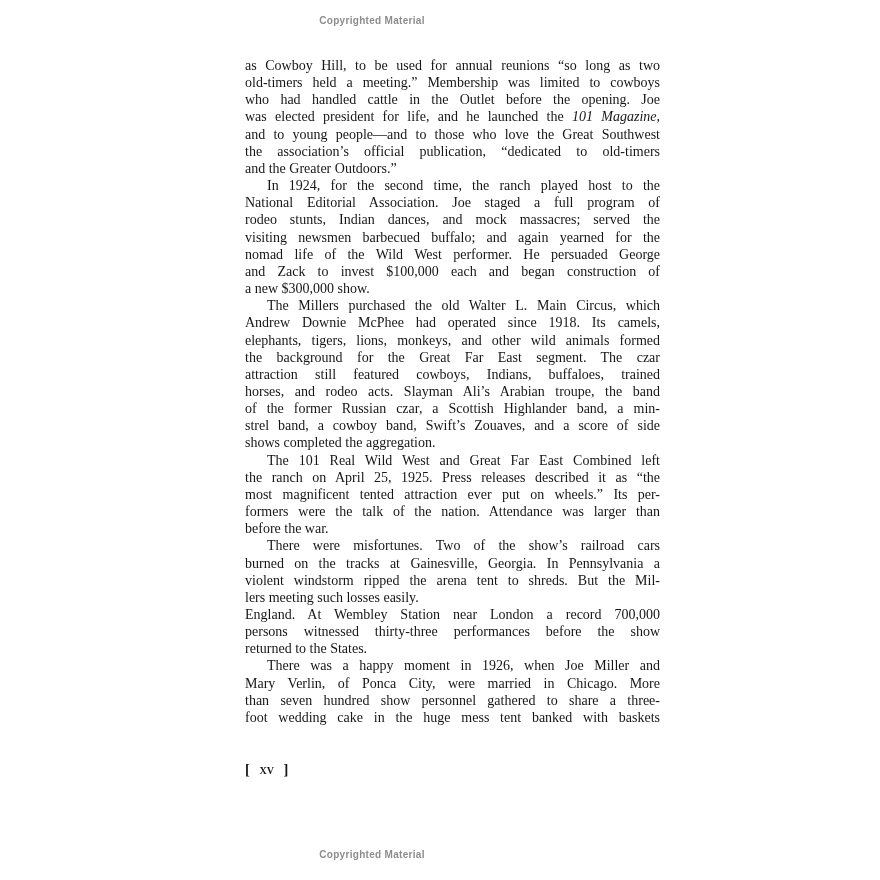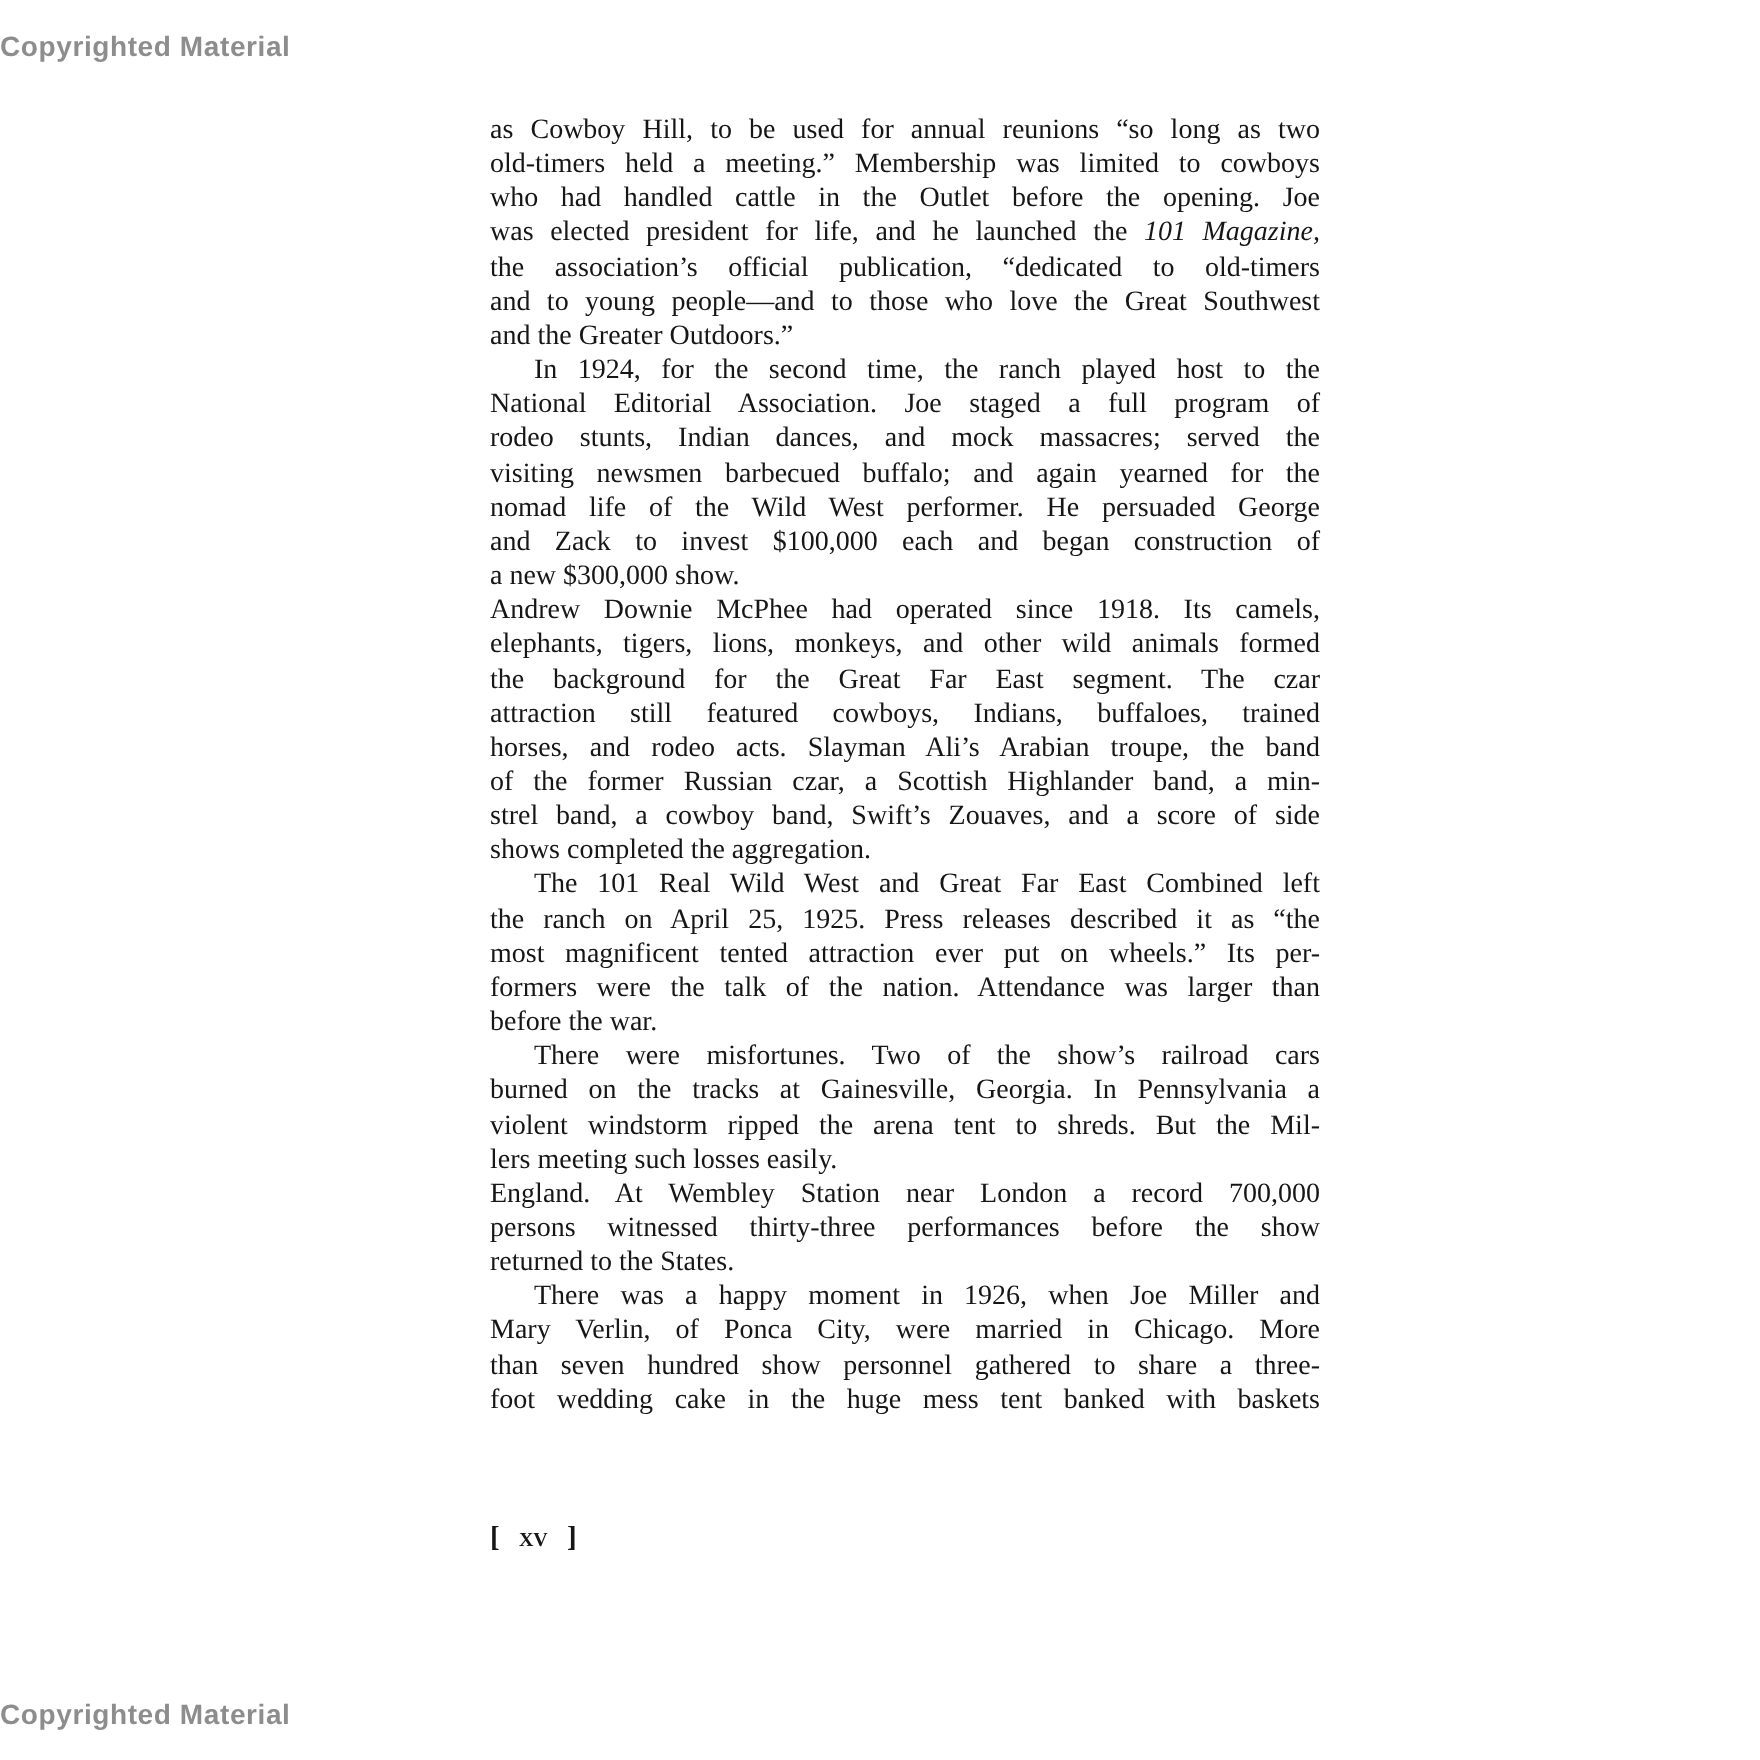--- a/index.html
+++ b/index.html
@@ -8,23 +8,23 @@
     height: 880px;
     background: #ffffff;
     position: relative;
     font-family: "Liberation Serif", serif;
     overflow: hidden;
   }
   .copyright {
     position: absolute;
     left: 0;
     width: 744px;
-    text-align: left;
+    text-align: center;
     font-family: "Liberation Sans", sans-serif;
-    font-size: 14px;
+    font-size: 10px;
     font-weight: bold;
     color: #8d8d8d;
     letter-spacing: 0.3px;
   }
   .copyright.top { top: 15px; }
   .copyright.bottom { top: 849px; }
 
   .text-block {
     position: absolute;
     left: 245px;
@@ -60,34 +60,35 @@
 <body>
 
 <div class="copyright top">Copyrighted Material</div>
 
 <div class="text-block">
     <div class="para">
       <div class="line"><span>as Cowboy Hill, to be used for annual reunions “so long as two</span></div>
       <div class="line"><span>old-timers held a meeting.” Membership was limited to cowboys</span></div>
       <div class="line"><span>who had handled cattle in the Outlet before the opening. Joe</span></div>
       <div class="line"><span>was elected president for life, and he launched the </span><em>101 Magazine,</em></div>
+      <div class="line"><span>and to young people—and to those who love the Great Southwest</span></div>
       <div class="line"><span>the association’s official publication, “dedicated to old-timers</span></div>
-      <div class="line"><span>and to young people—and to those who love the Great Southwest</span></div>
       <div class="line last"><span>and the Greater Outdoors.”</span></div>
     </div>
     <div class="para">
       <div class="line first-indent"><span>In 1924, for the second time, the ranch played host to the</span></div>
       <div class="line"><span>National Editorial Association. Joe staged a full program of</span></div>
       <div class="line"><span>rodeo stunts, Indian dances, and mock massacres; served the</span></div>
       <div class="line"><span>visiting newsmen barbecued buffalo; and again yearned for the</span></div>
       <div class="line"><span>nomad life of the Wild West performer. He persuaded George</span></div>
       <div class="line"><span>and Zack to invest $100,000 each and began construction of</span></div>
       <div class="line last"><span>a new $300,000 show.</span></div>
     </div>
     <div class="para">
+      <div class="line first-indent"><span>The Millers purchased the old Walter L. Main Circus, which</span></div>
       <div class="line"><span>Andrew Downie McPhee had operated since 1918. Its camels,</span></div>
       <div class="line"><span>elephants, tigers, lions, monkeys, and other wild animals formed</span></div>
       <div class="line"><span>the background for the Great Far East segment. The czar</span></div>
       <div class="line"><span>attraction still featured cowboys, Indians, buffaloes, trained</span></div>
       <div class="line"><span>horses, and rodeo acts. Slayman Ali’s Arabian troupe, the band</span></div>
       <div class="line"><span>of the former Russian czar, a Scottish Highlander band, a min-</span></div>
       <div class="line"><span>strel band, a cowboy band, Swift’s Zouaves, and a score of side</span></div>
       <div class="line last"><span>shows completed the aggregation.</span></div>
     </div>
     <div class="para">

